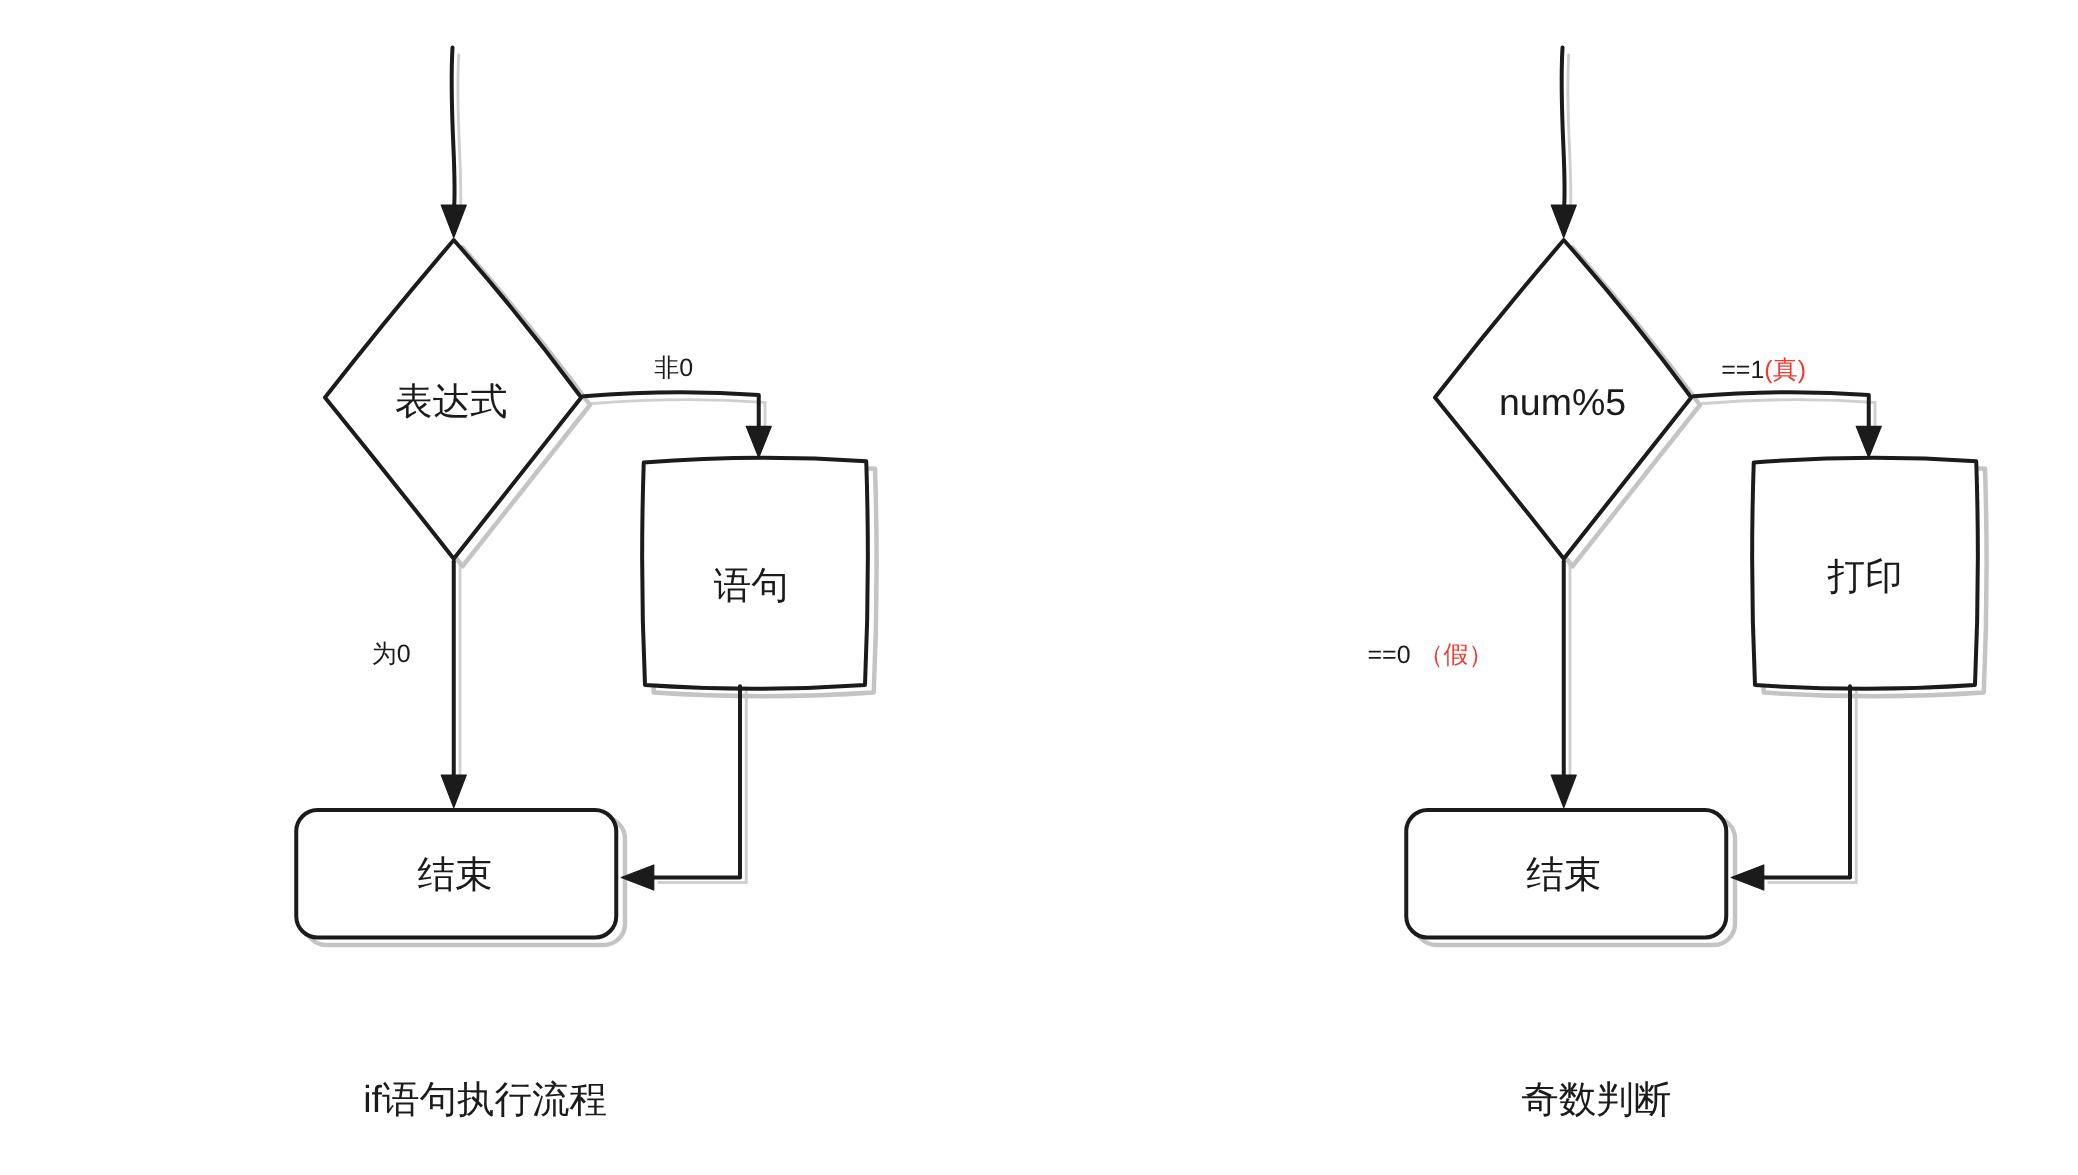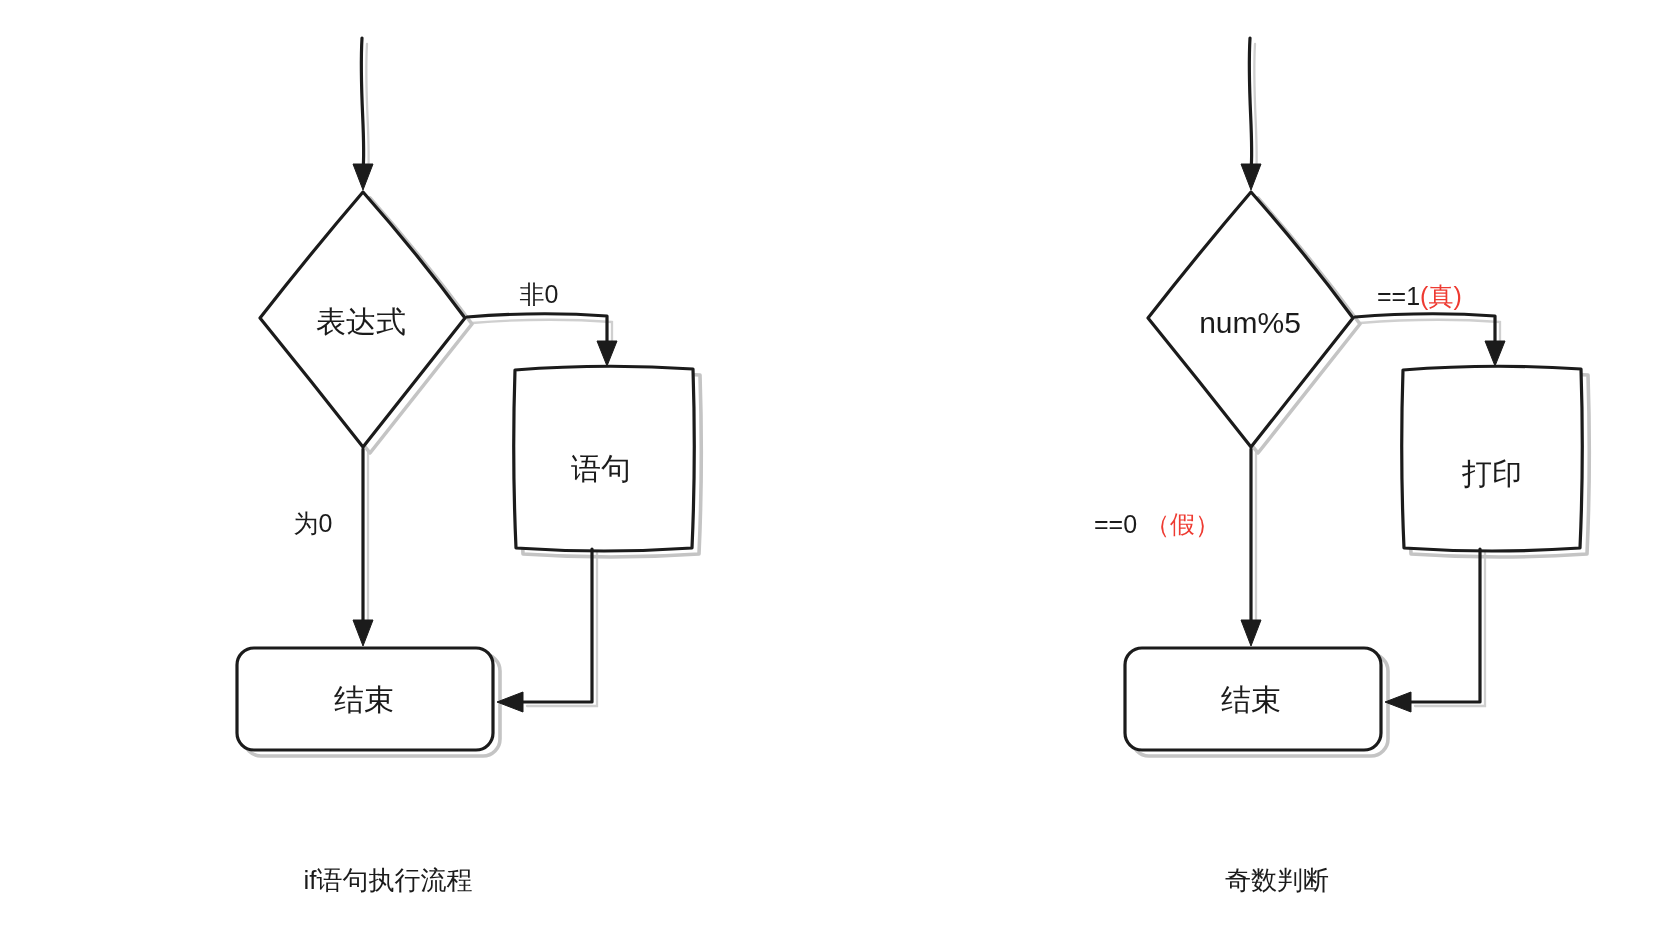--- a/index.html
+++ b/index.html
@@ -23,23 +23,23 @@
   .echo{stroke:var(--echo);stroke-width:2.3;fill:none;stroke-linecap:round;}
   .shadow{stroke:var(--shadow);stroke-width:3.6;fill:none;stroke-linejoin:round;}
   .head{fill:var(--stroke);stroke:var(--stroke);stroke-width:1;stroke-linejoin:round;}
   .label{
     position:absolute;
     transform:translate(-50%,-50%);
     white-space:nowrap;
     color:var(--stroke);
     font-size:30px;
   }
-  .label.edge{font-size:25px;}
+  .label.edge{font-size:20px;}
   .label.anchor-left{transform:translate(0,-50%);}
-  .label.caption{font-size:26px;}
+  .label.caption{font-size:30px;}
   .red{color:var(--red);}
   .gap{margin-left:0.32em;}
 </style>
 </head>
 <body>
 
 <div id="canvas">
 
   <svg width="1662" height="940" viewBox="0 0 1662 940">
     <defs>
@@ -99,17 +99,17 @@
   <div class="label" style="left:1250px;top:323px">num%5</div>
 
   <div class="label edge anchor-left" style="left:1377px;top:296px">
     <span>==1</span><span class="red">(真)</span>
   </div>
 
   <div class="label edge anchor-left" style="left:1094px;top:524px">
     <span>==0</span><span class="red gap">（假）</span>
   </div>
 
-  <div class="label" style="left:1492px;top:474px">打印</div>
+  <div class="label" style="left:1492px;top:462px">打印</div>
   <div class="label" style="left:1251px;top:700px">结束</div>
   <div class="label caption" style="left:1277px;top:880px">奇数判断</div>
 
 </div>
 
 </body></html>

